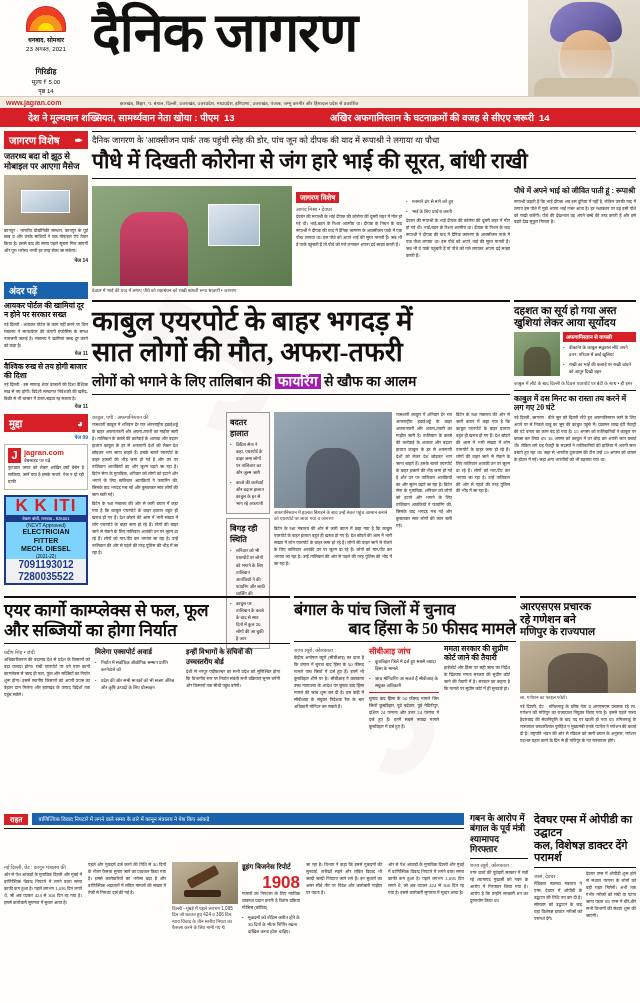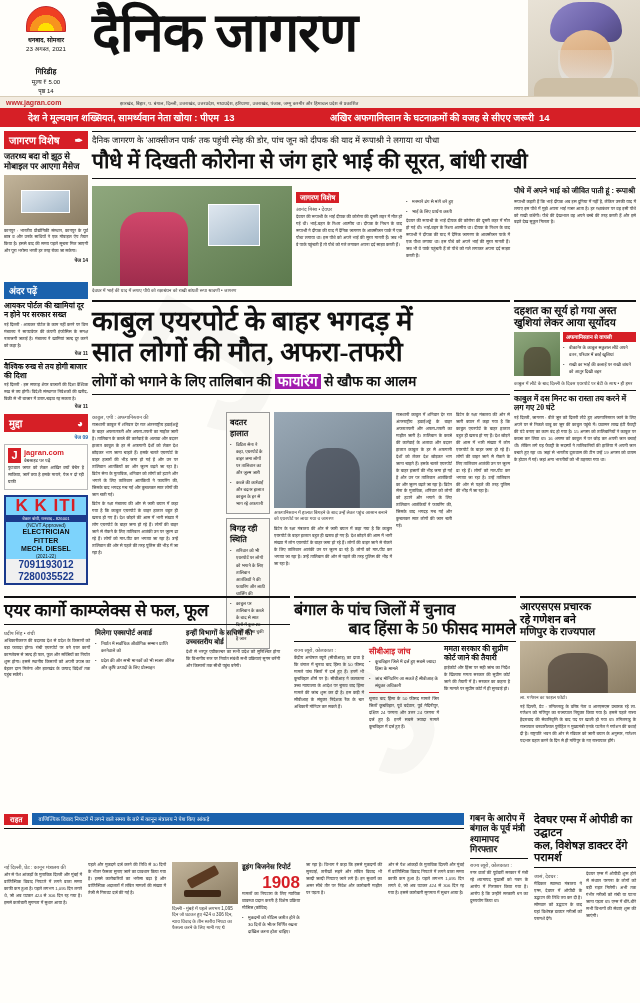--- a/index.html
+++ b/index.html
@@ -271,20 +271,21 @@
     </div>
     <div class="cap" style="margin-top:2px;">काबुल में लौटे के बाद दिल्ली के दिवस एयरपोर्ट पर बेटी के साथ • ही हमर</div>
     <div class="rule" style="margin:3px 0;"></div>
     <div class="hl" style="font-size:7.8px;">काबुल में दस मिनट का रास्ता तय करने में लग गए 20 घंटे</div>
     <div class="body-txt" style="margin-top:3px;">नई दिल्ली, जागरण : बीते जून को दिल्ली लौटे हुए अफगानिस्तान जाने के लिए अपने घर से निकले बाबू का जून की काबुल पहुंचे में। प्रवासन लाख इंटी फैक्ट्री की घंटे बनाए का काम बंद हो गया है। 15 अगस्त को तालिबानियों ने काबुल पर कब्जा कर लिया था। 16 अगस्त को काबुल में घर छोड़ कर अपनी जान बचाई थी। लेकिन लगे यह फैक्ट्री के सदस्यों ने तालिबानियों की हालिया में अपनी जान बचाते हुए रहा था। जहां से भारतीय दूतावास की टीम उन्हें 19 अगस्त को वापस के होटल में गई। जहां अन्य भारतीयों को भी ठहराया गया था।</div>
   </div>
 
   <div class="col" style="left:4px; top:596px; width:286px;">
     <div class="rule-th" style="margin-bottom:3px;"></div>
     <div class="hl" style="font-size:17px;">एयर कार्गो काम्प्लेक्स से फल, फूल</div>
+    <div class="hl" style="font-size:17px;">और सब्जियों का होगा निर्यात</div>
     <div class="rule" style="margin-top:3px;"></div>
     <div style="display:flex; gap:5px; margin-top:3px;">
       <div style="width:86px;">
         <div class="byline">प्रदीप सिंह • रांची</div>
         <div class="body-txt">अधिकारीकरण की बदलाव देश से प्रदेश के किसानों को बड़ा फायदा होगा। रांची एयरपोर्ट पर बने एयर कार्गो काम्प्लेक्स से जल्द ही फल, फूल और सब्जियों का निर्यात शुरू होगा। इससे स्थानीय किसानों को अपनी उपज का बेहतर दाम मिलेगा और झारखंड के उत्पाद विदेशों तक पहुंच सकेंगे।</div>
       </div>
       <div style="width:86px;">
         <div class="box-h" style="font-size:7px;">मिलेगा एक्सपोर्ट अवार्ड</div>
         <ul class="bullets">
           <li>निर्यात में सर्वाधिक औद्योगिक सम्मान प्राप्ति करनेवाले को</li>

